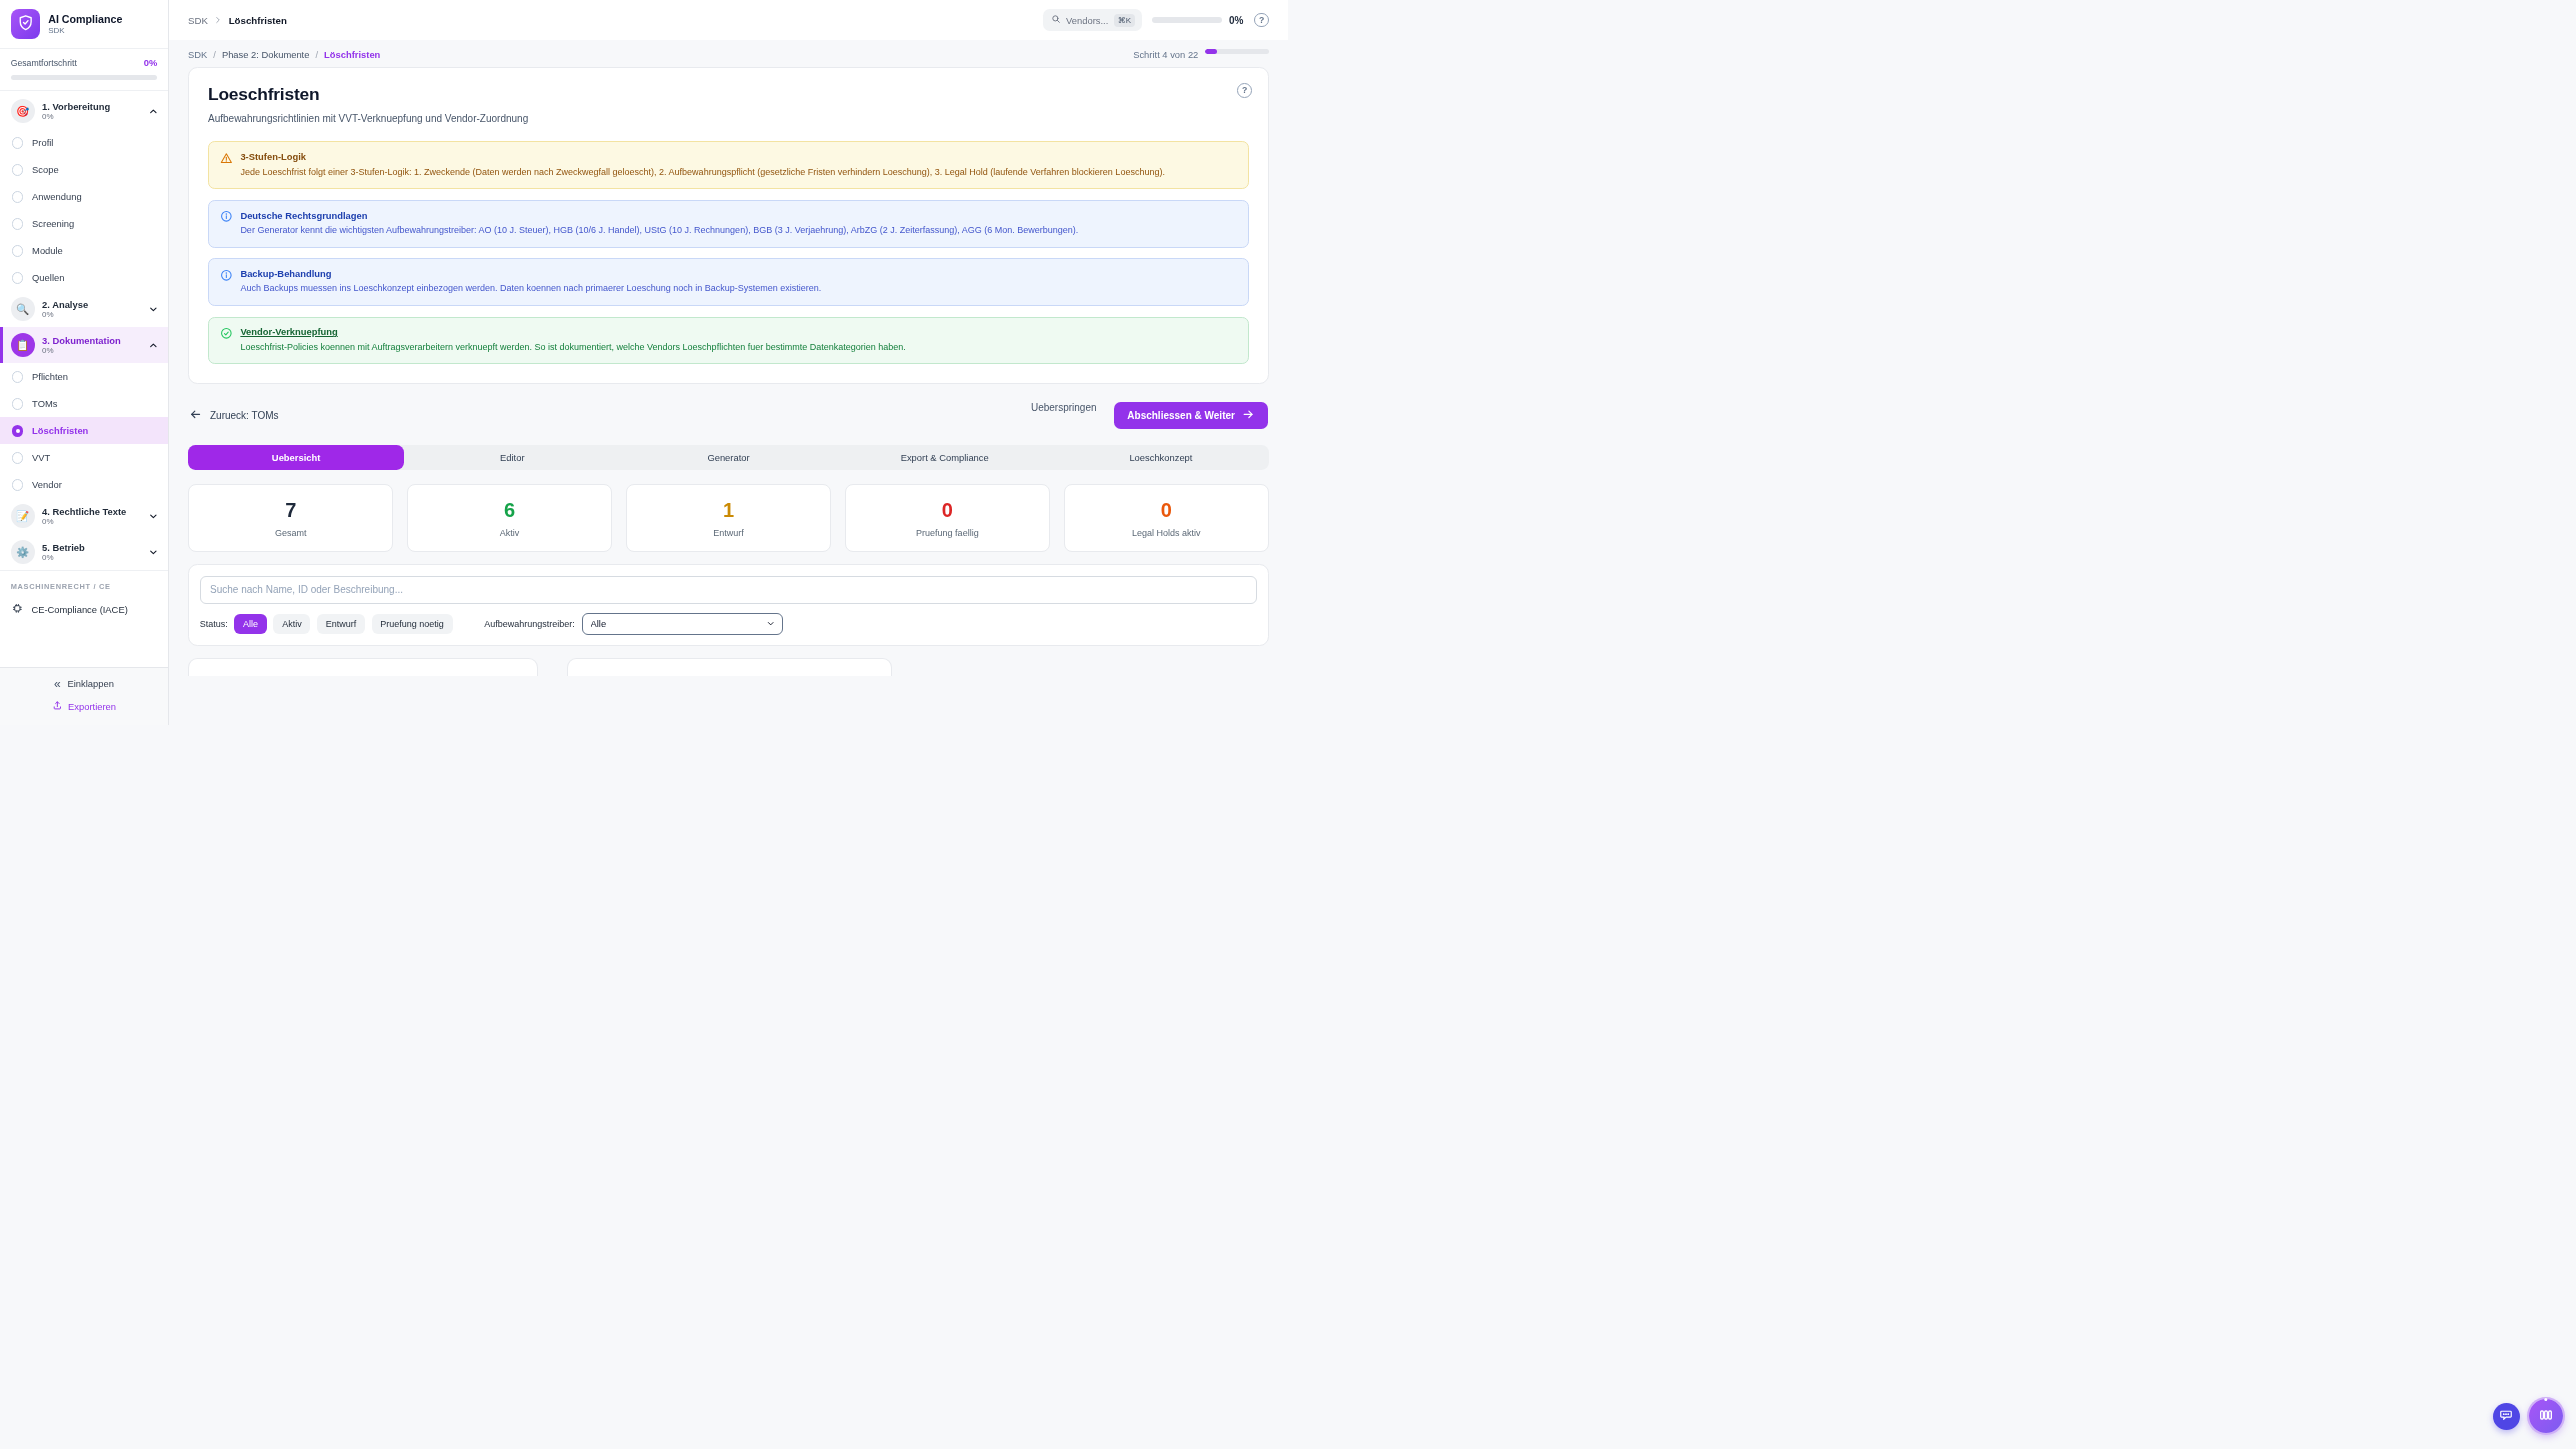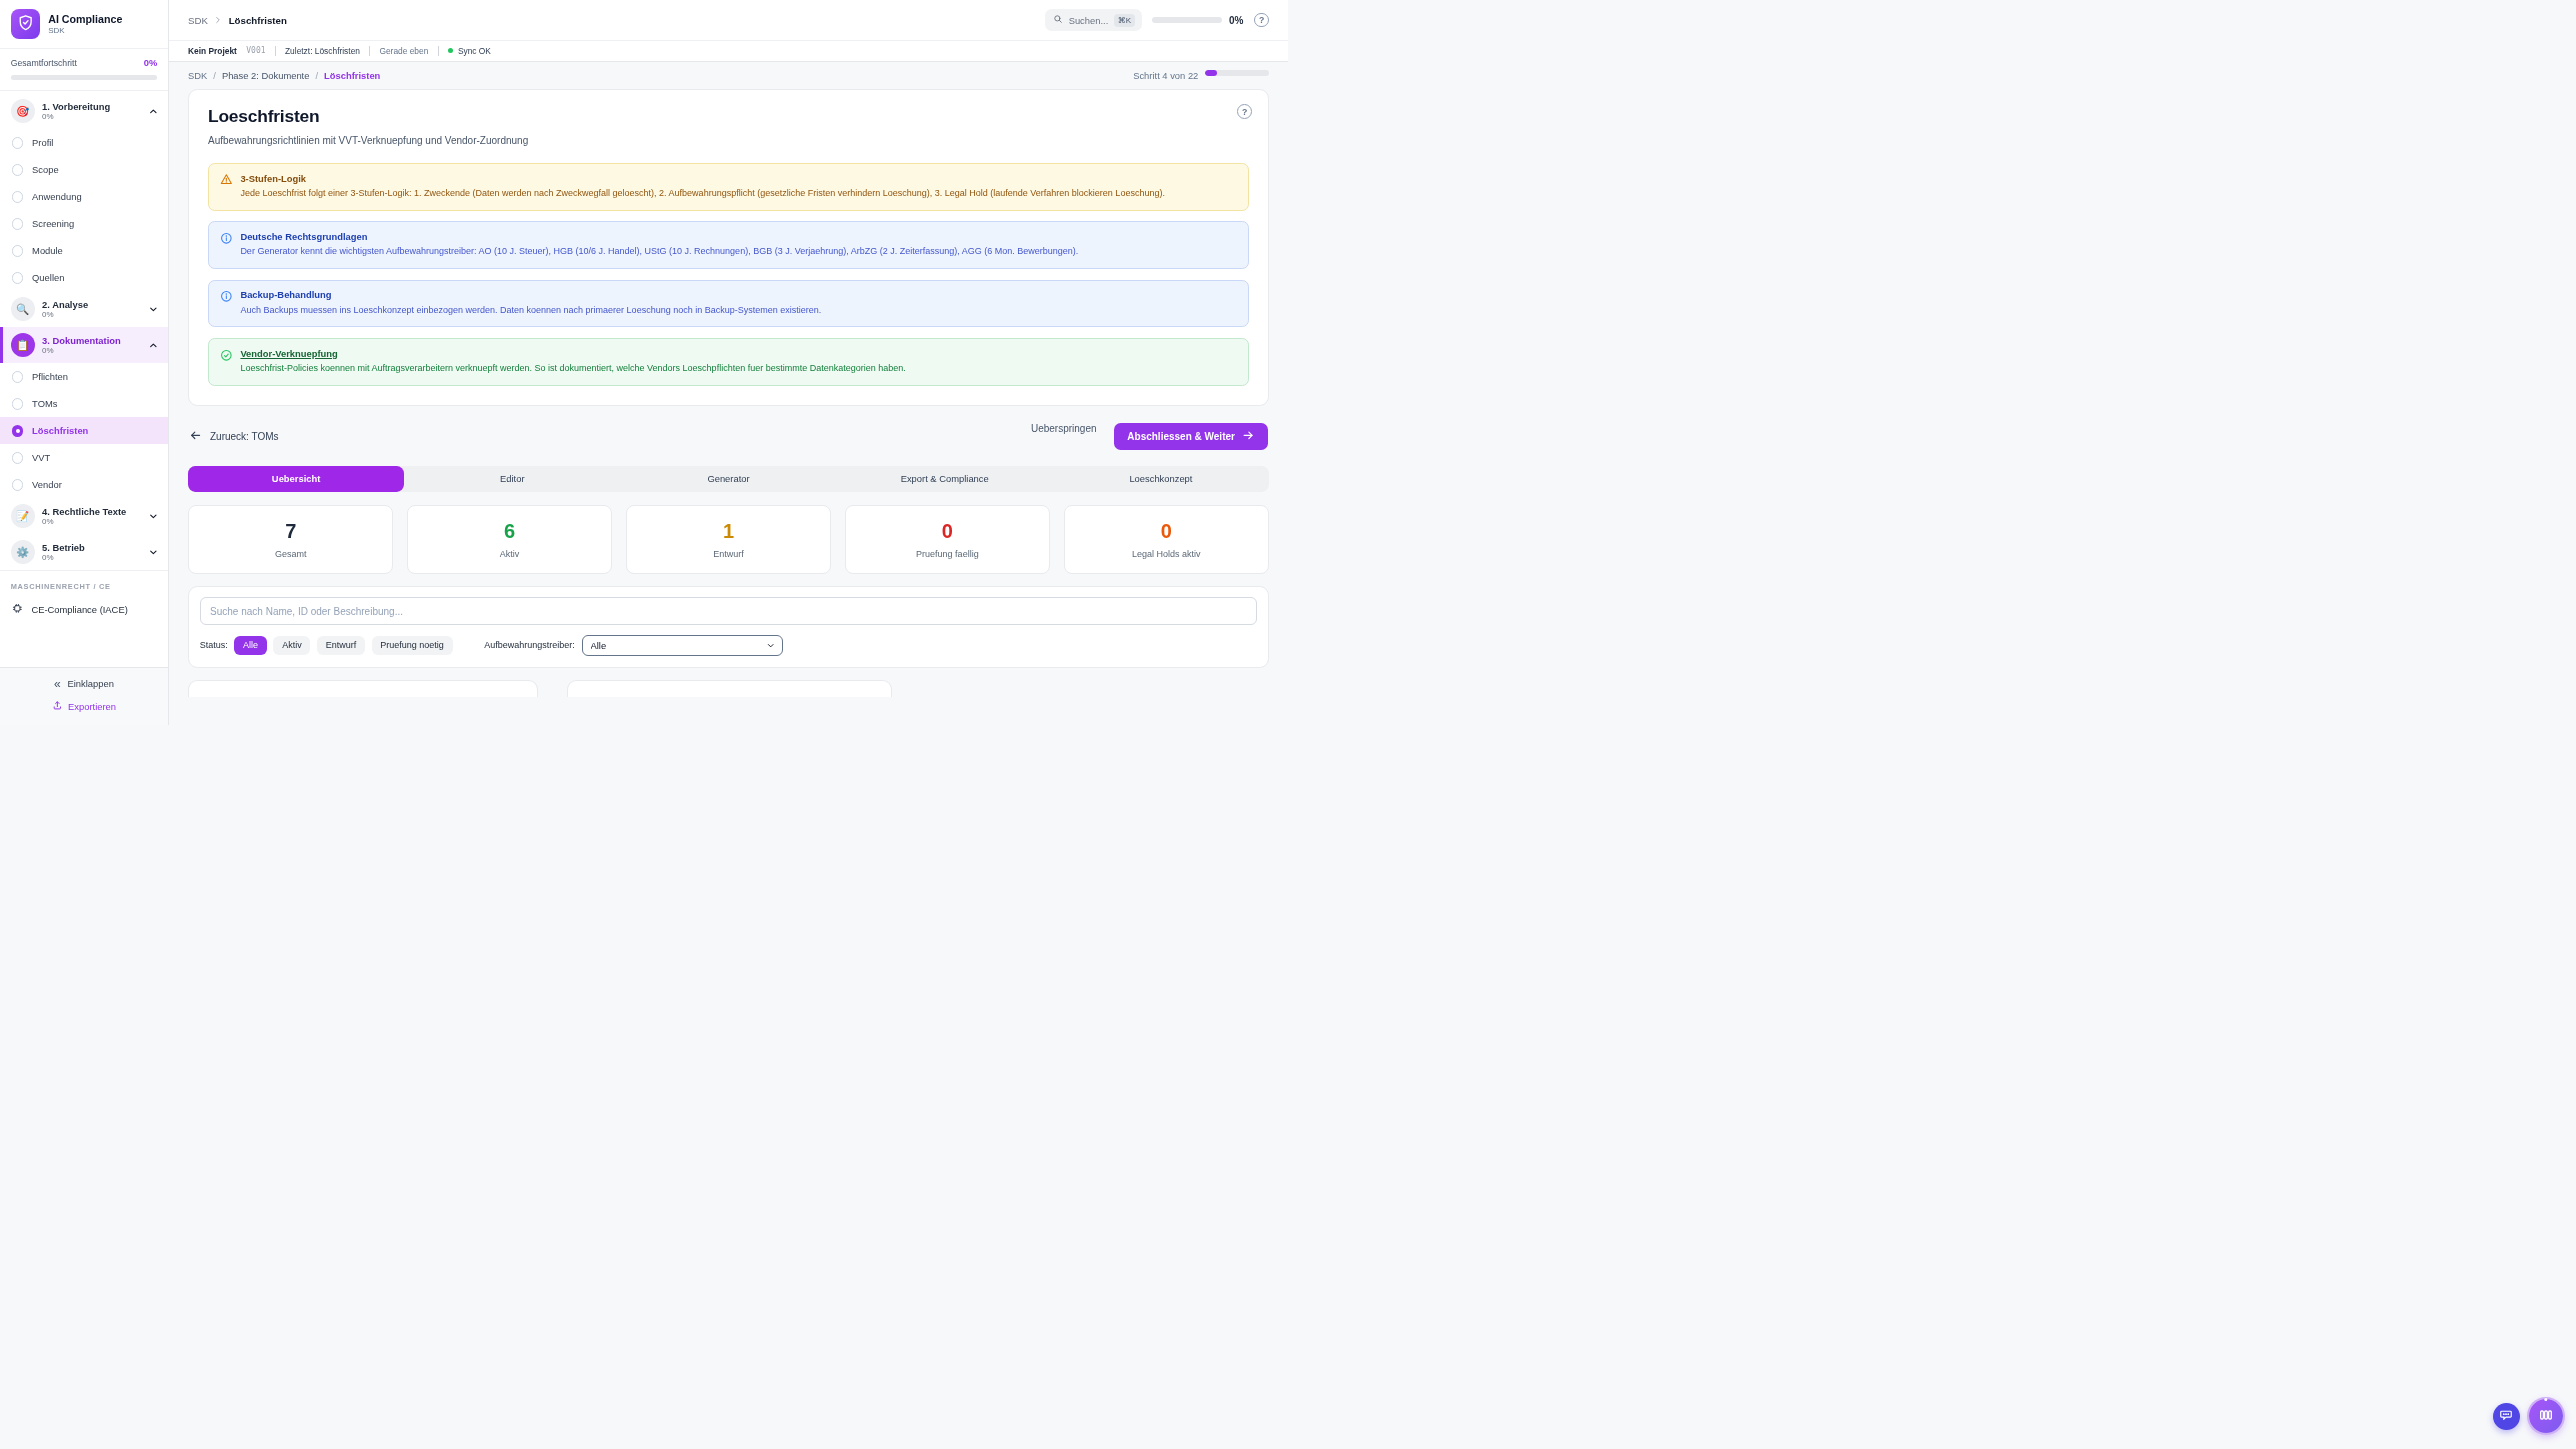--- a/index.html
+++ b/index.html
@@ -319,44 +319,31 @@
       <span class="crumb-b">Löschfristen</span>
 
       <div class="topbar-right">
         <div class="search-pill">
           <span>
             <svg width="10" height="10" viewBox="0 0 24 24" fill="none" stroke="#6b7280" stroke-width="2.2" stroke-linecap="round">
                 <circle cx="10.5" cy="10.5" r="6.2"></circle>
                 <path d="M15.3 15.3 20 20"></path>
               </svg>
           </span>
-          <span class="ph">Suchen...</span>
+          <span class="ph">Vendors...</span>
           <span class="kbd">⌘K</span>
         </div>
         <div class="mini-progress">
           <div class="mini-track"></div>
           <span class="mini-pct">0%</span>
         </div>
         <div class="help-circle">?</div>
       </div>
     </header>
 
-    <div class="statusbar">
-      <span class="sb-project">Kein Projekt</span>
-      <span class="sb-version">V001</span>
-      <span class="sb-div"></span>
-      <span class="sb-dark">Zuletzt: Löschfristen</span>
-      <span class="sb-div"></span>
-      <span class="sb-gray">Gerade eben</span>
-      <span class="sb-div"></span>
-      <span class="sync">
-        <span class="sync-dot"></span>
-        <span>Sync OK</span>
-      </span>
-    </div>
 
     <div class="scroll">
 
       <div class="pagebar">
         <div class="pb-crumbs">
           <span class="pb-a">SDK</span>
           <span class="pb-slash">/</span>
           <span class="pb-b">Phase 2: Dokumente</span>
           <span class="pb-slash">/</span>
           <span class="pb-c">Löschfristen</span>

